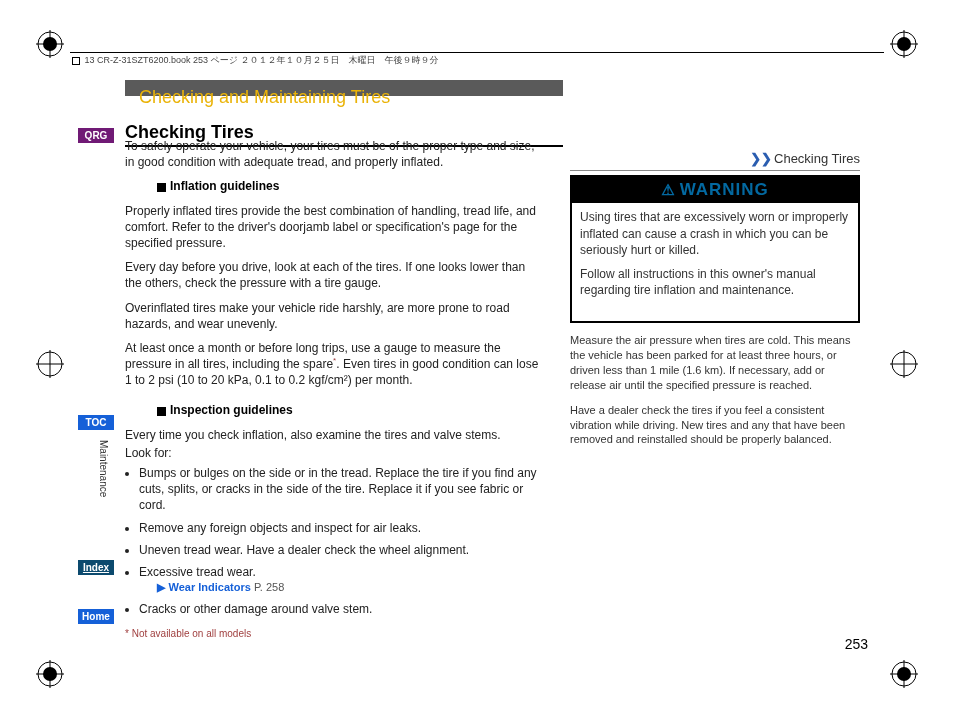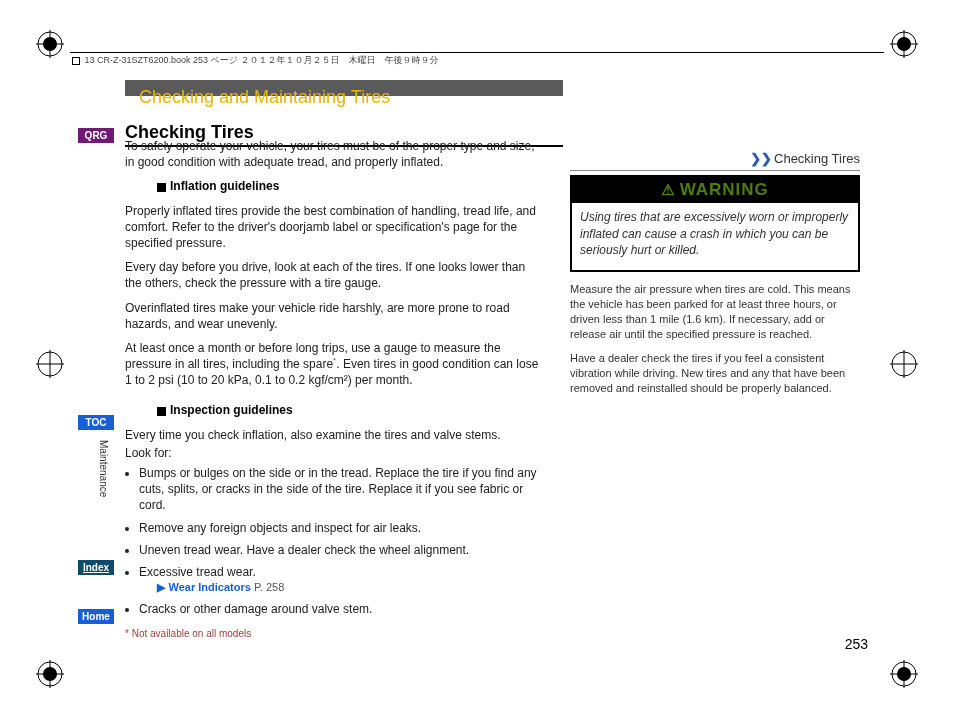--- a/index.html
+++ b/index.html
@@ -102,38 +102,37 @@
     border-bottom:1px solid #888;
     text-align:right;
   }
   .right-head .rarrow { color:#2a5db0; font-weight:bold; margin-right:2px;}
   .warning-box {
     border: 2px solid #000;
     margin-bottom: 10px;
   }
   .warning-title {
     background:#000;
-    color:#4d7c0f;
+    color:#0369a1;
     text-align:center;
     font-size:17px;
     font-weight:bold;
     letter-spacing:1px;
     padding:2px 0;
   }
   .warning-title .tri {
     display:inline-block;
     font-size:15px;
     margin-right:4px;
     vertical-align:baseline;
   }
   .warning-body {
-    padding:6px 8px 4px 8px;
+    padding:6px 8px 23px 8px;
     font-size:12px;
     line-height:1.35;
-    font-style:italic;
   }
   .warning-body p { margin-bottom:8px; }
   .right-col .note p { margin-bottom:10px; }
 
   .nav-tab {
     position:absolute;
     left:78px;
     width:36px;
     color:#fff;
     font-size:10px;
@@ -237,20 +236,21 @@
   </ul>
   <div class="footnote"><span>*</span><span> Not available on all models</span></div>
 </div>
 
 <div class="right-col">
   <div class="right-head"><span class="rarrow">❯❯</span><span>Checking Tires</span></div>
   <div class="warning-box">
     <div class="warning-title"><span class="tri">⚠</span><span>WARNING</span></div>
     <div class="warning-body">
       <p>Using tires that are excessively worn or improperly inflated can cause a crash in which you can be seriously hurt or killed.</p>
+      <p style="margin-bottom:0">Follow all instructions in this owner's manual regarding tire inflation and maintenance.</p>
     </div>
   </div>
   <div class="note">
     <p>Measure the air pressure when tires are cold. This means the vehicle has been parked for at least three hours, or driven less than 1 mile (1.6 km). If necessary, add or release air until the specified pressure is reached.</p>
     <p>Have a dealer check the tires if you feel a consistent vibration while driving. New tires and any that have been removed and reinstalled should be properly balanced.</p>
   </div>
 </div>
 
 <div class="nav-tab nav-qrg">QRG</div>
 <div class="nav-tab nav-toc">TOC</div>

